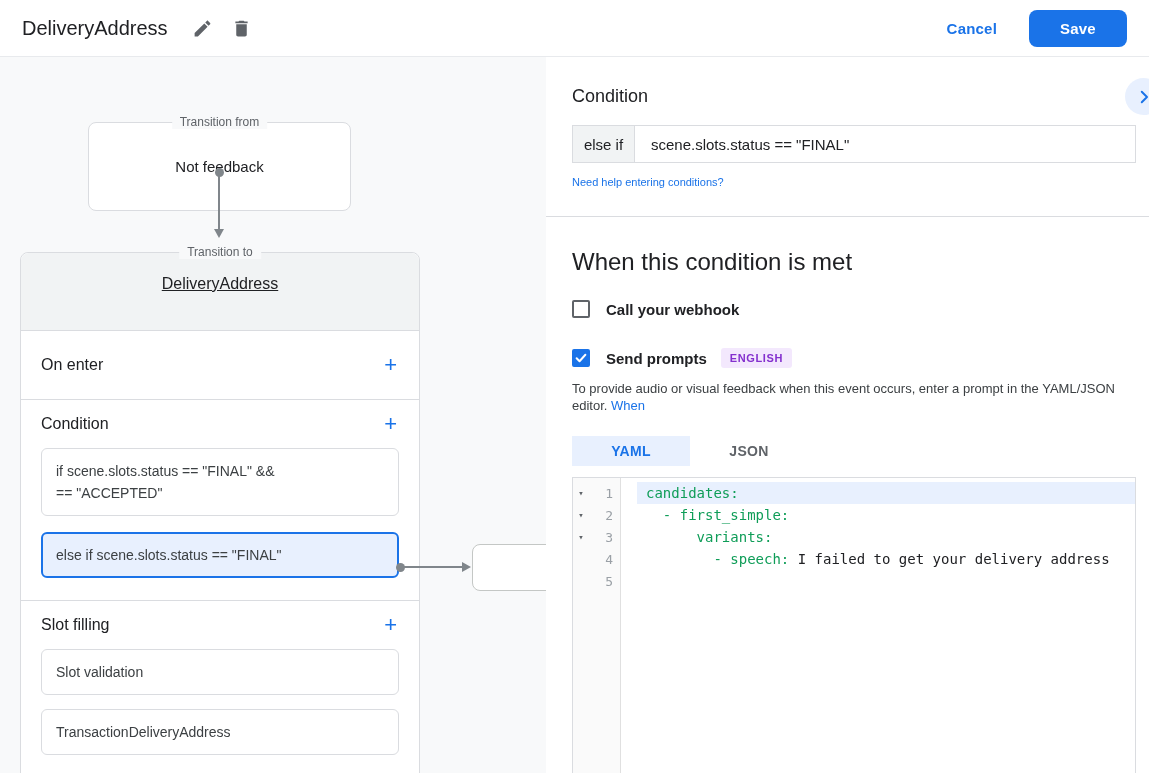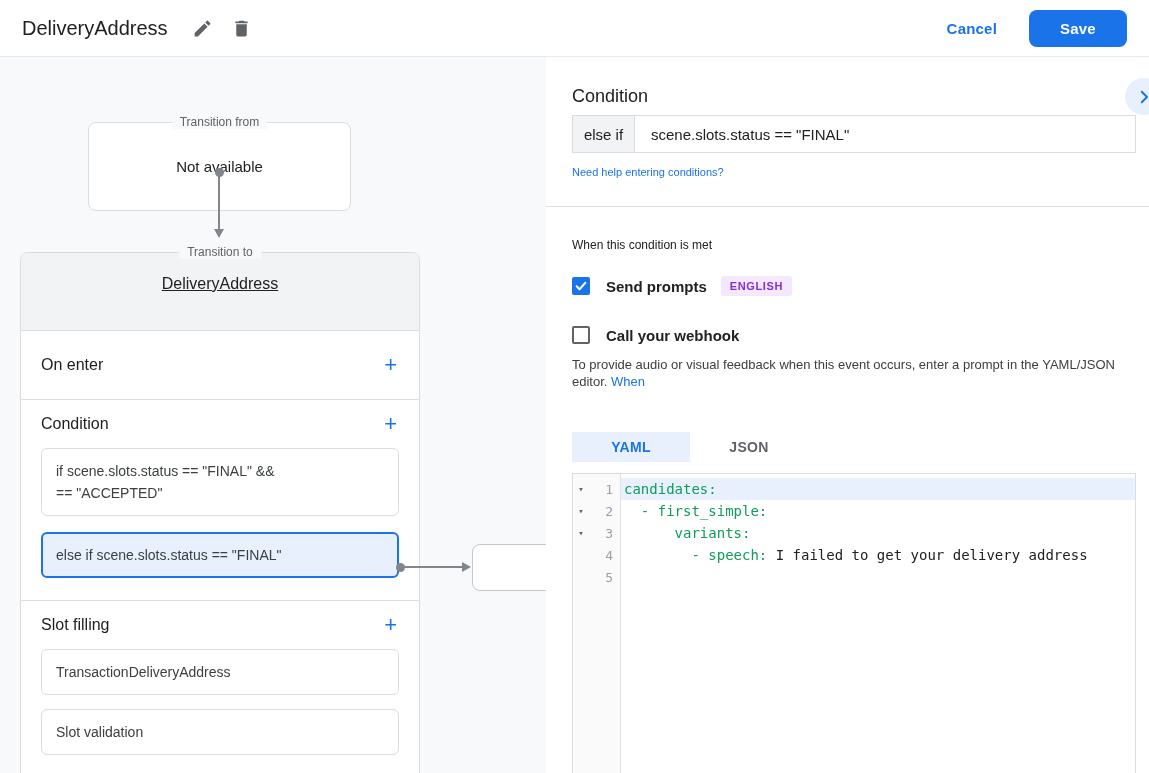--- a/index.html
+++ b/index.html
@@ -57,54 +57,54 @@
               display:flex; align-items:center; padding:0 14px; font-size:14px; color:#3c4043; cursor:pointer; background:#fff; }
   .target-box { position:absolute; left:472px; top:487px; width:92px; height:47px; background:#fff;
                 border:1px solid #c4c7c5; border-radius:8px; }
 
   
   .panel { position:relative; flex:1; background:#fff; padding:0 13px 0 26px; overflow:hidden; }
   .panel-title { margin-top:29px; font-size:18px; font-weight:400; color:var(--text,#202124); }
   .expand-btn { position:absolute; top:21px; right:-13px; width:37px; height:37px; border-radius:50%;
                 border:none; background:var(--accent-light,#e8f0fe); cursor:pointer; display:flex;
                 align-items:center; justify-content:center; }
-  .cond-input { margin-top:8px; display:flex; height:38px; border:1px solid var(--border,#dadce0); background:#fff; }
+  .cond-input { margin-top:18px; display:flex; height:38px; border:1px solid var(--border,#dadce0); background:#fff; }
   .cond-prefix { width:62px; background:var(--card-header-bg,#f1f3f4); border-right:1px solid var(--border,#dadce0);
                  display:flex; align-items:center; justify-content:center; font-size:15px; color:var(--text,#202124); }
   .cond-value { flex:1; display:flex; align-items:center; padding-left:16px; font-size:15px; color:var(--text,#202124); cursor:text; }
   .help-link { display:inline-block; margin-top:13px; font-size:11px; color:var(--accent,#1a73e8); text-decoration:none; cursor:pointer; }
   .divider { margin:26px 0 0 -26px; width:calc(100% + 39px); border:none; border-top:1px solid var(--border,#dadce0); }
-  .met-title { margin-top:31px; font-size:12px; font-weight:400; color:var(--text,#202124); }
+  .met-title { margin-top:31px; font-size:24px; font-weight:400; color:var(--text,#202124); }
   .cb-row { display:flex; align-items:center; margin-top:24px; }
   .cb-row + .cb-row { margin-top:30px; }
   .cb { width:18px; height:18px; border:2px solid var(--text-secondary,#5f6368); border-radius:2px; background:#fff;
         cursor:pointer; flex:none; display:flex; align-items:center; justify-content:center; padding:0; }
   .cb svg { display:none; }
   .cb.checked { background:var(--accent,#1a73e8); border-color:var(--accent,#1a73e8); }
   .cb.checked svg { display:block; }
   .cb-label { margin-left:16px; font-size:15px; font-weight:700; color:var(--text,#202124); }
   .badge { margin-left:14px; background:var(--badge-bg,#f3e8fd); color:var(--badge-text,#8430ce);
            font-size:11px; font-weight:700; letter-spacing:.6px; padding:4px 9px; border-radius:3px; }
   .desc { margin-top:12px; font-size:13px; line-height:17px; color:#3c4043; }
   .desc a { color:var(--accent,#1a73e8); text-decoration:none; cursor:pointer; }
 
   .tabs { margin-top:22px; display:flex; }
   .tab { width:118px; height:30px; display:flex; align-items:center; justify-content:center;
          font-size:14px; font-weight:700; letter-spacing:.3px; color:var(--text-secondary,#5f6368);
-         cursor:pointer; background:none; border:none; font-family:inherit;margin-top:20px; }
+         cursor:pointer; background:none; border:none; font-family:inherit; }
   .tab.active { background:var(--accent-light,#e8f0fe); color:var(--accent,#1a73e8); }
 
   .editor { margin-top:11px; height:310px; border:1px solid var(--border,#dadce0); display:flex;
             font-family:"DejaVu Sans Mono", monospace; font-size:14px; background:#fff; }
   .gutter { width:48px; flex:none; background:#fafafa; border-right:1px solid #e0e0e0; padding-top:4px; }
   .gutter-line { display:flex; align-items:center; height:22px; }
   .fold { width:16px; text-align:center; font-size:9px; color:var(--text-secondary,#5f6368); cursor:pointer; }
   .lnum { flex:1; text-align:right; padding-right:7px; font-size:13px; color:#9aa0a6; }
   .code { flex:1; padding-top:4px; white-space:pre; overflow:hidden; }
-  .code-line { height:22px; line-height:22px; padding-left:3px; }
+  .code-line { height:22px; line-height:22px; padding-left:9px;margin-left:16px; }
   .code-line.hl { background:var(--accent-light,#e8f0fe); }
   .seg-key { color:var(--code-green,#0f9d58); }
   .seg-text { color:var(--text,#202124); }
 </style>
 </head>
 <body>
 
 <header class="topbar">
   <h1 class="page-title">DeliveryAddress</h1>
   <button class="iconbtn">
@@ -121,21 +121,21 @@
   <button class="cancel-btn">Cancel</button>
   <button class="save-btn">Save</button>
 </header>
 
 <div class="main">
 
   <div class="canvas">
 
     <div class="from-box">
       <span class="legend">Transition from</span>
-      <div class="from-value">Not available</div>
+      <div class="from-value">Not feedback</div>
     </div>
 
     <div class="dot" style="left:215px; top:111px;"></div>
     <div class="vline" style="left:218px; top:119px; height:54px;"></div>
     <div class="arrow-down" style="left:214px; top:172px;"></div>
 
     <div class="scene-card">
       <div class="card-header">
         <span class="legend">Transition to</span>
         <div class="scene-name">DeliveryAddress</div>
@@ -159,24 +159,24 @@
           <div>else if scene.slots.status == "FINAL"</div>
         </div>
       </div>
 
       <div class="card-sec" style="border-bottom:none;">
         <div class="sec-row">
           <span class="sec-label">Slot filling</span>
           <button class="plus">+</button>
         </div>
         <div class="slot-box">
+          <span>Slot validation</span>
+        </div>
+        <div class="slot-box">
           <span>TransactionDeliveryAddress</span>
-        </div>
-        <div class="slot-box">
-          <span>Slot validation</span>
         </div>
       </div>
     </div>
 
     <div class="dot" style="left:396px; top:506px; z-index:2;"></div>
     <div class="hline" style="left:404px; top:509px; width:58px; z-index:2;"></div>
     <div class="arrow-right" style="left:462px; top:505px; z-index:2;"></div>
     <div class="target-box"></div>
   </div>
 
@@ -190,38 +190,38 @@
 
     <div class="cond-input">
       <div class="cond-prefix">else if</div>
       <div class="cond-value" role="textbox">scene.slots.status == "FINAL"</div>
     </div>
     <a class="help-link">Need help entering conditions?</a>
 
     <hr class="divider">
 
     <h2 class="met-title">When this condition is met</h2>
+
+    <div class="cb-row">
+      <button class="cb">
+        
+      </button>
+      <span class="cb-label">Call your webhook</span>
+    </div>
 
     <div class="cb-row">
       <button class="cb checked">
         <svg width="14" height="14" viewBox="0 0 24 24" fill="none" stroke="#fff" stroke-width="3.4" stroke-linecap="round" stroke-linejoin="round">
             <polyline points="4.5 12.5 9.5 17.5 19.5 6.5"></polyline>
           </svg>
       </button>
       <span class="cb-label">Send prompts</span>
       <span class="badge">ENGLISH</span>
     </div>
 
-    <div class="cb-row">
-      <button class="cb">
-        
-      </button>
-      <span class="cb-label">Call your webhook</span>
-    </div>
-
     <p class="desc"><span>To provide audio or visual feedback when this event occurs, enter a prompt in the YAML/JSON editor.</span> <a>When</a></p>
 
     <div class="tabs">
       <button class="tab active">YAML</button>
       <button class="tab">JSON</button>
     </div>
 
     <div class="editor">
       <div class="gutter">
           <div class="gutter-line">

